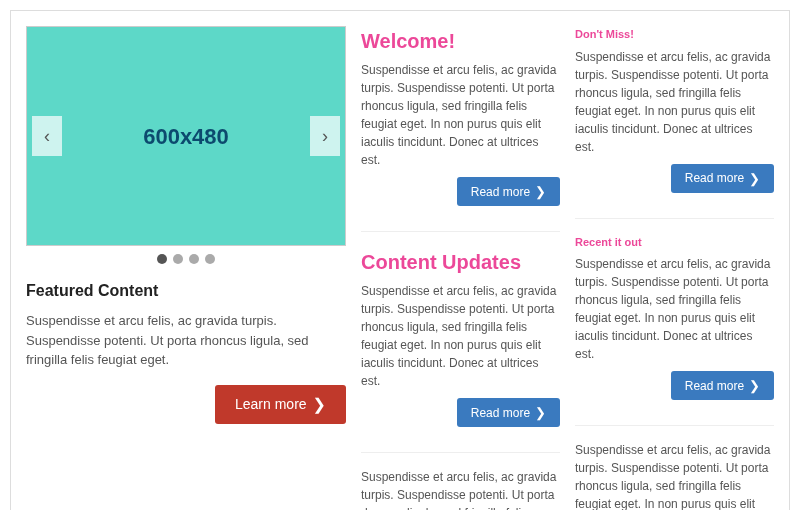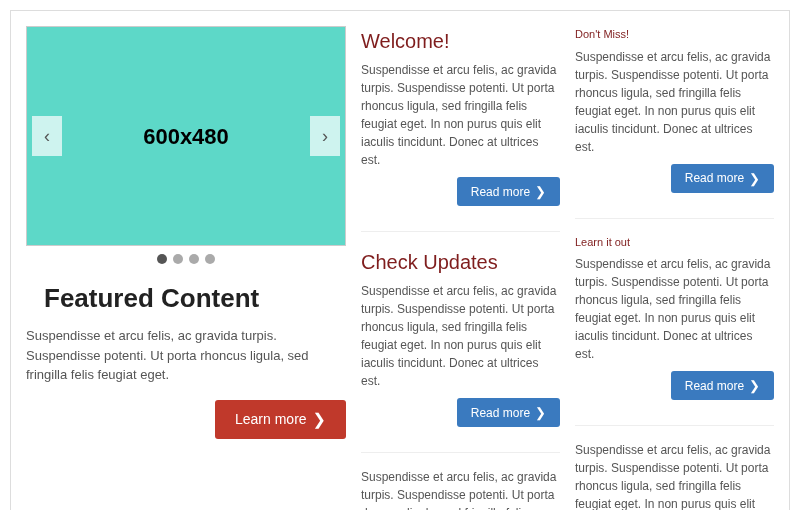--- a/index.html
+++ b/index.html
@@ -34,21 +34,21 @@
       height: 220px;
       border: 1px solid #ccc;
       display: flex;
       align-items: center;
       justify-content: center;
       overflow: hidden;
     }
     .carousel-label {
       font-size: 22px;
       font-weight: bold;
-      color: #000000;
+      color: #0c4a6e;
     }
     .carousel-arrow {
       position: absolute;
       top: 50%;
       transform: translateY(-50%);
       background: rgba(255,255,255,0.7);
       border: none;
       cursor: pointer;
       font-size: 18px;
       width: 30px;
@@ -72,25 +72,24 @@
       height: 10px;
       border-radius: 50%;
       background: #aaa;
     }
     .dot.active {
       background: #555;
     }
 
     
     .featured-title {
-      font-size: 26px;
+      font-size: 16px;
       font-weight: bold;
       margin-bottom: 8px;
       color: #222;
-      margin-left: 18px;
     }
     .featured-text {
       font-size: 13px;
       color: #555;
       margin-bottom: 15px;
       line-height: 1.5;
     }
     .btn-learn {
       background: #c0392b;
       color: #fff;
@@ -112,22 +111,22 @@
       display: flex;
       flex-direction: column;
       gap: 10px;
     }
 
     .section-block {
       margin-bottom: 10px;
     }
     .section-title {
       font-size: 20px;
-      font-weight: normal;
-      color: #7f1d1d;
+      font-weight: bold;
+      color: #ec4899;
       margin-bottom: 5px;
     }
     .section-text {
       font-size: 12px;
       color: #555;
       line-height: 1.5;
       margin-bottom: 8px;
     }
     .btn-readmore {
       background: #3a7abf;
@@ -193,21 +192,21 @@
       <div class="section-text">Suspendisse et arcu felis, ac gravida turpis. Suspendisse potenti. Ut porta rhoncus ligula, sed fringilla felis feugiat eget. In non purus quis elit iaculis tincidunt. Donec at ultrices est.</div>
       <div class="clearfix">
         <button class="btn-readmore">
           <span>Read more</span>
           <span class="arrow">❯</span>
         </button>
       </div>
     </div>
       <hr class="divider">
       <div class="section-block clearfix">
-      <div class="section-title">Check Updates</div>
+      <div class="section-title">Content Updates</div>
       <div class="section-text">Suspendisse et arcu felis, ac gravida turpis. Suspendisse potenti. Ut porta rhoncus ligula, sed fringilla felis feugiat eget. In non purus quis elit iaculis tincidunt. Donec at ultrices est.</div>
       <div class="clearfix">
         <button class="btn-readmore">
           <span>Read more</span>
           <span class="arrow">❯</span>
         </button>
       </div>
     </div>
       <hr class="divider">
       <div class="section-block clearfix">
@@ -222,21 +221,21 @@
       <div class="section-text">Suspendisse et arcu felis, ac gravida turpis. Suspendisse potenti. Ut porta rhoncus ligula, sed fringilla felis feugiat eget. In non purus quis elit iaculis tincidunt. Donec at ultrices est.</div>
       <div class="clearfix">
         <button class="btn-readmore">
           <span>Read more</span>
           <span class="arrow">❯</span>
         </button>
       </div>
     </div>
       <hr class="divider">
       <div class="section-block clearfix">
-      <div class="section-title">Learn it out</div>
+      <div class="section-title">Recent it out</div>
       <div class="section-text">Suspendisse et arcu felis, ac gravida turpis. Suspendisse potenti. Ut porta rhoncus ligula, sed fringilla felis feugiat eget. In non purus quis elit iaculis tincidunt. Donec at ultrices est.</div>
       <div class="clearfix">
         <button class="btn-readmore">
           <span>Read more</span>
           <span class="arrow">❯</span>
         </button>
       </div>
     </div>
       <hr class="divider">
       <div class="section-block clearfix">

